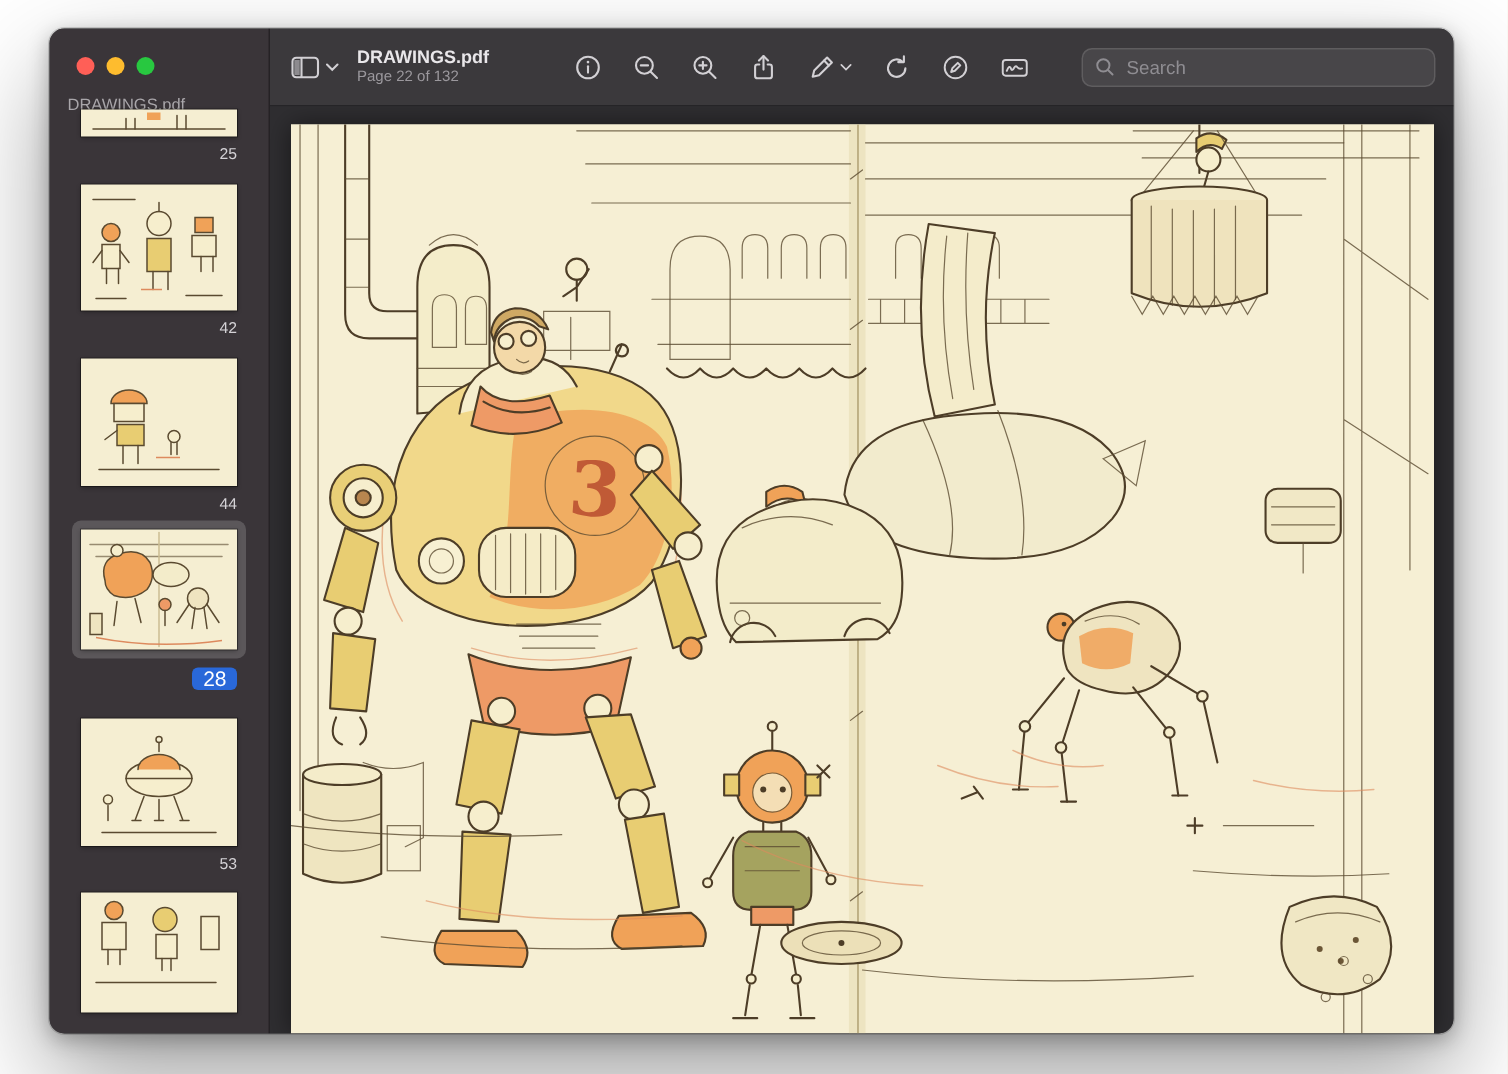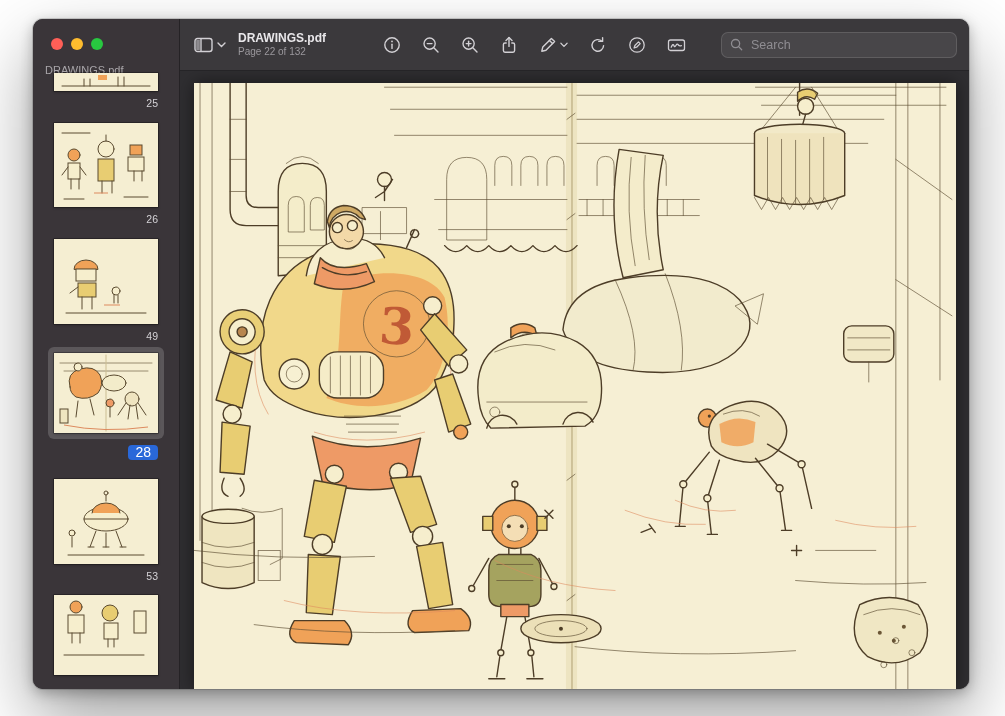--- a/index.html
+++ b/index.html
@@ -102,39 +102,39 @@
             <rect x="44" y="36" width="16" height="22" fill="#e8cd72"></rect>
             <path d="M48 58 v12 M58 58 v12 M52 18 v-6"></path>
             <rect x="76" y="22" width="12" height="10" fill="#f0a258"></rect>
             <rect x="74" y="34" width="16" height="14" fill="#f6eecd"></rect>
             <path d="M80 48 v10 M88 48 v10"></path>
             <path d="M10 76 h20 M70 74 h24 M8 10 h28"></path>
           </g>
           <path d="M40 70 h14" stroke="#dd8a5e" fill="none"></path>
         </svg>
       </div>
-      <div class="tnum">26</div>
+      <div class="tnum">42</div>
     </div>
 
     <div class="thumb t27">
       <div class="timg">
         <svg viewBox="0 0 104 85">
           <g fill="none" class="tk">
             <path d="M20 30 a12 9 0 0 1 24 0 z" fill="#f0a258"></path>
             <rect x="22" y="30" width="20" height="12" fill="#f6eecd"></rect>
             <rect x="24" y="44" width="18" height="14" fill="#e8cd72"></rect>
             <path d="M28 58 v12 M38 58 v12 M24 48 l-8 6"></path>
             <circle cx="62" cy="52" r="4" fill="#f6eecd"></circle>
             <path d="M60 56 v8 M64 56 v8"></path>
             <path d="M12 74 h80"></path>
           </g>
           <path d="M50 66 h16" stroke="#dd8a5e" fill="none"></path>
         </svg>
       </div>
-      <div class="tnum">49</div>
+      <div class="tnum">44</div>
     </div>
 
     <div class="thumb t28">
       <div class="hl">
         <div class="timg">
           <svg viewBox="0 0 104 80">
             <g fill="none" class="tk">
               <path d="M6 10 h92 M10 18 h84" opacity=".6"></path>
               <line x1="52" y1="2" x2="52" y2="78" stroke="#cbbd92"></line>
               <ellipse cx="60" cy="30" rx="12" ry="8" fill="#f3ecca"></ellipse>

